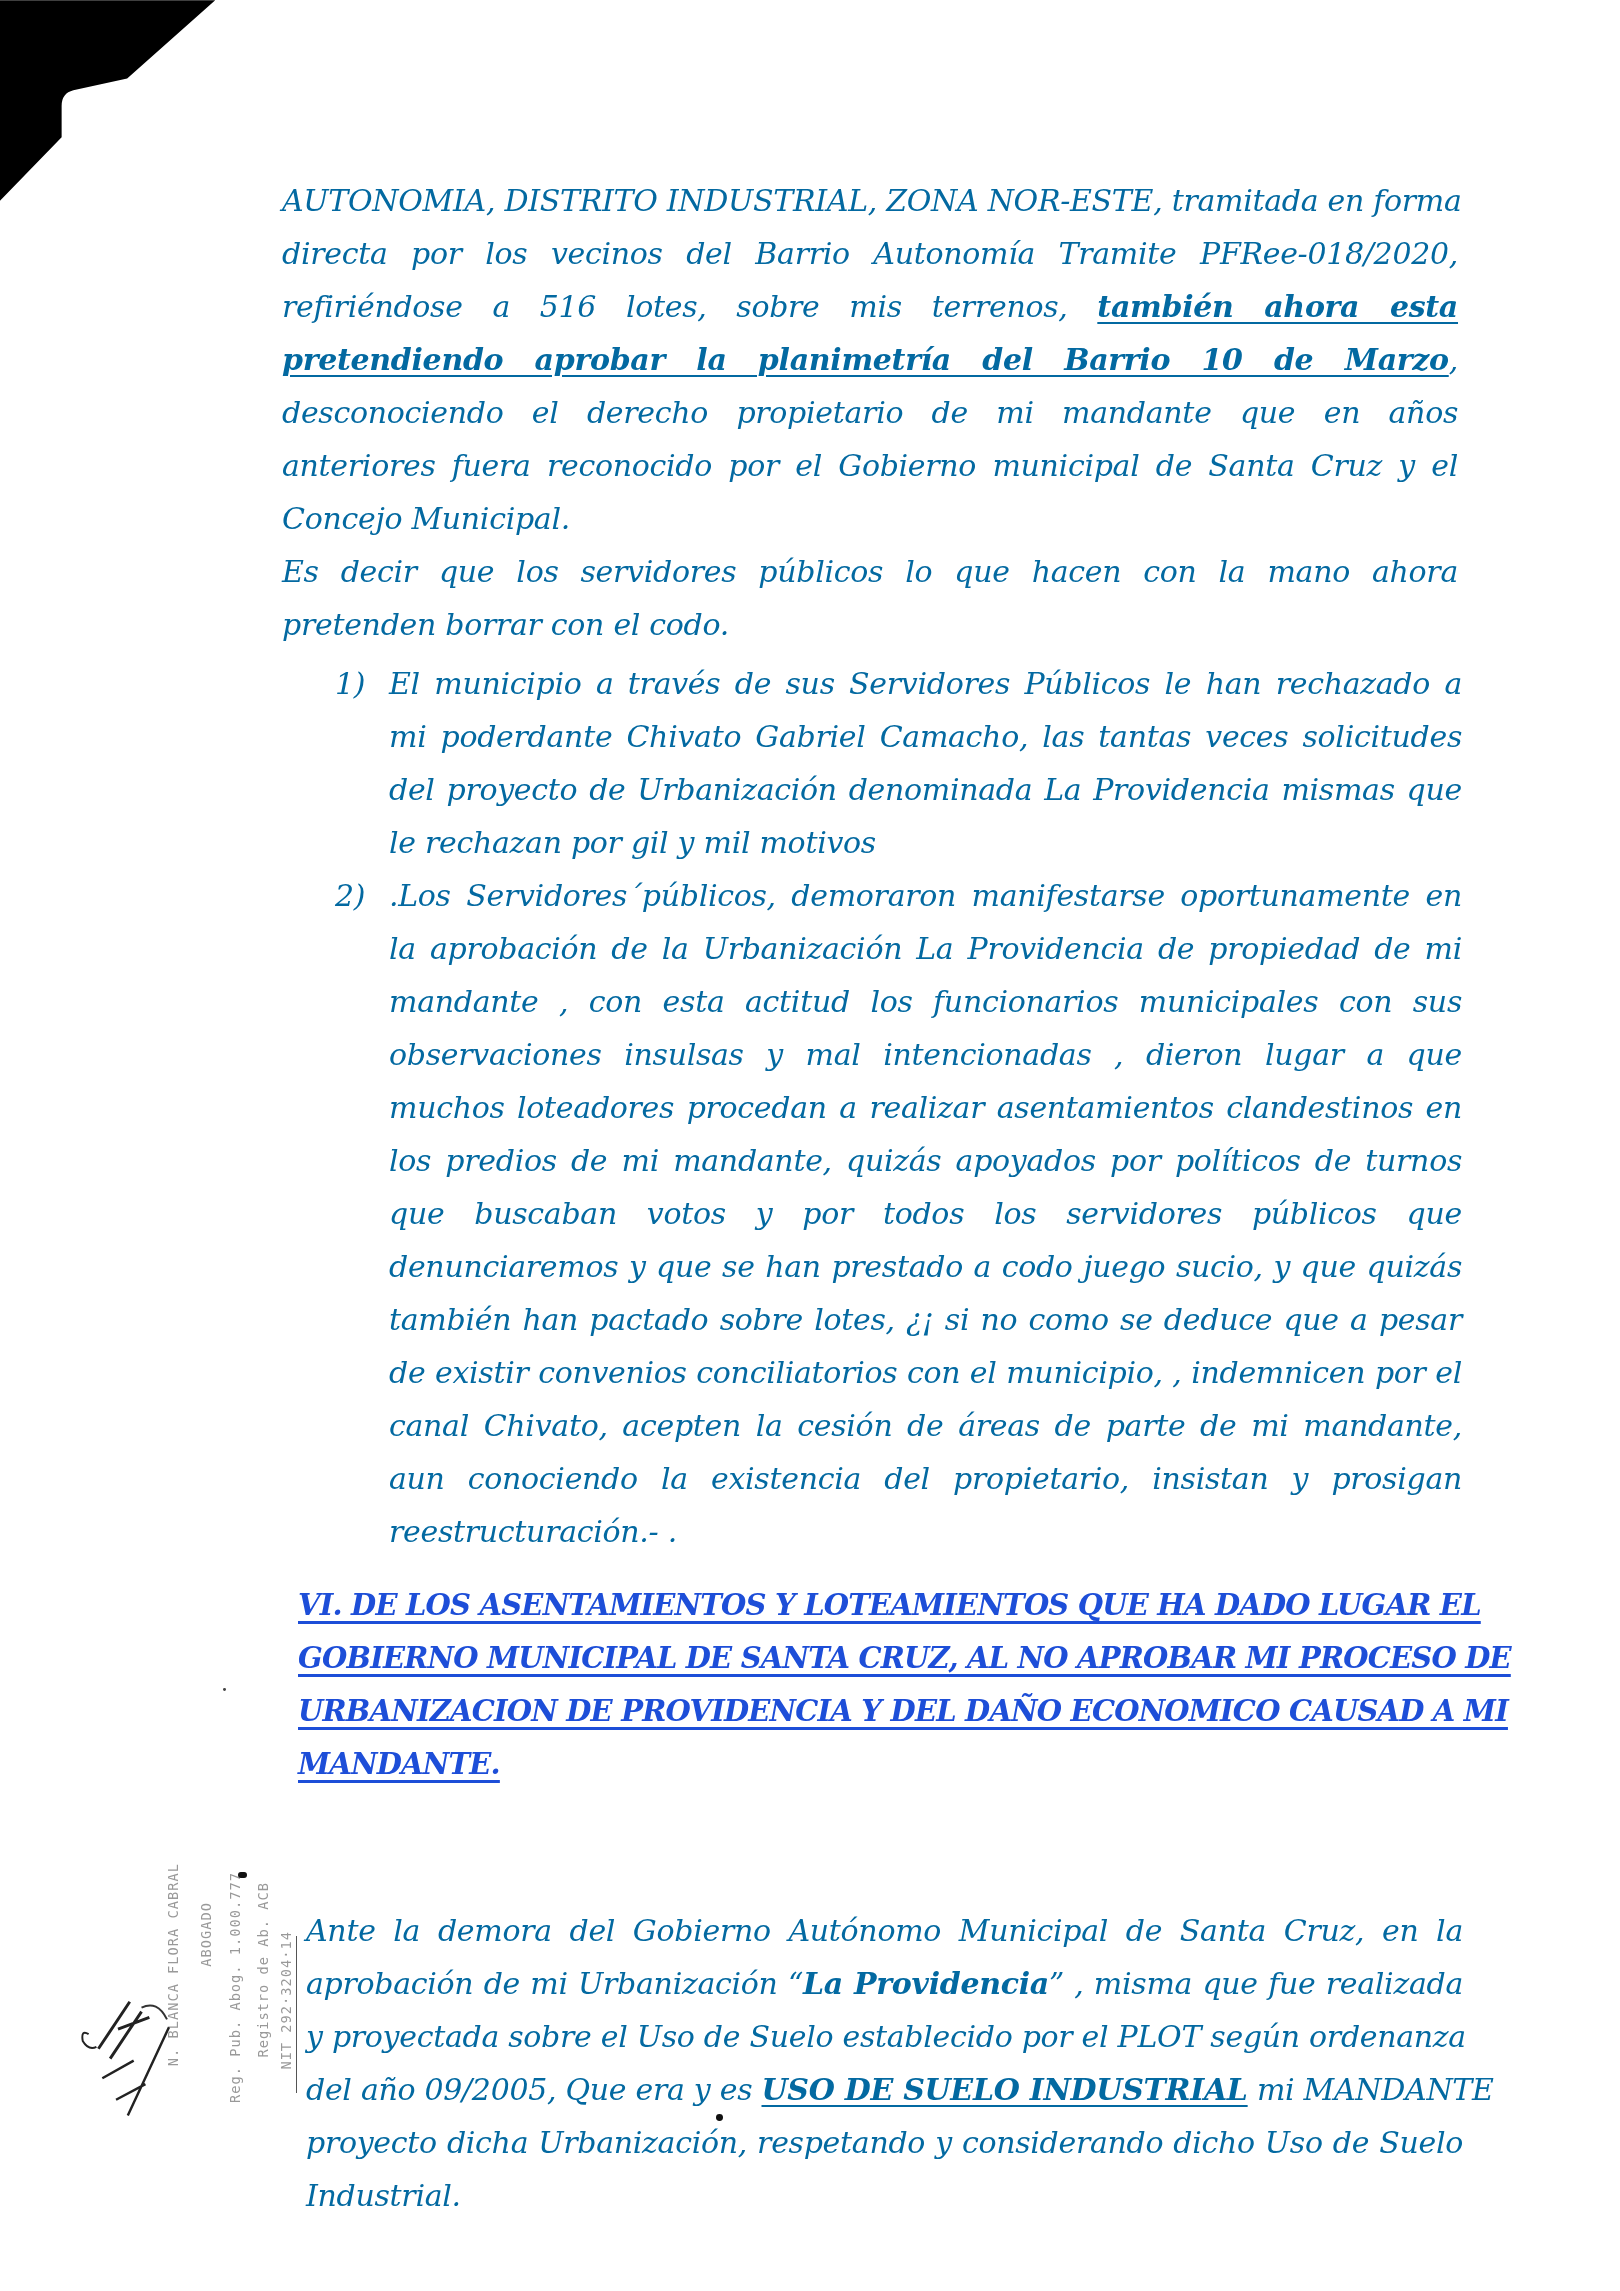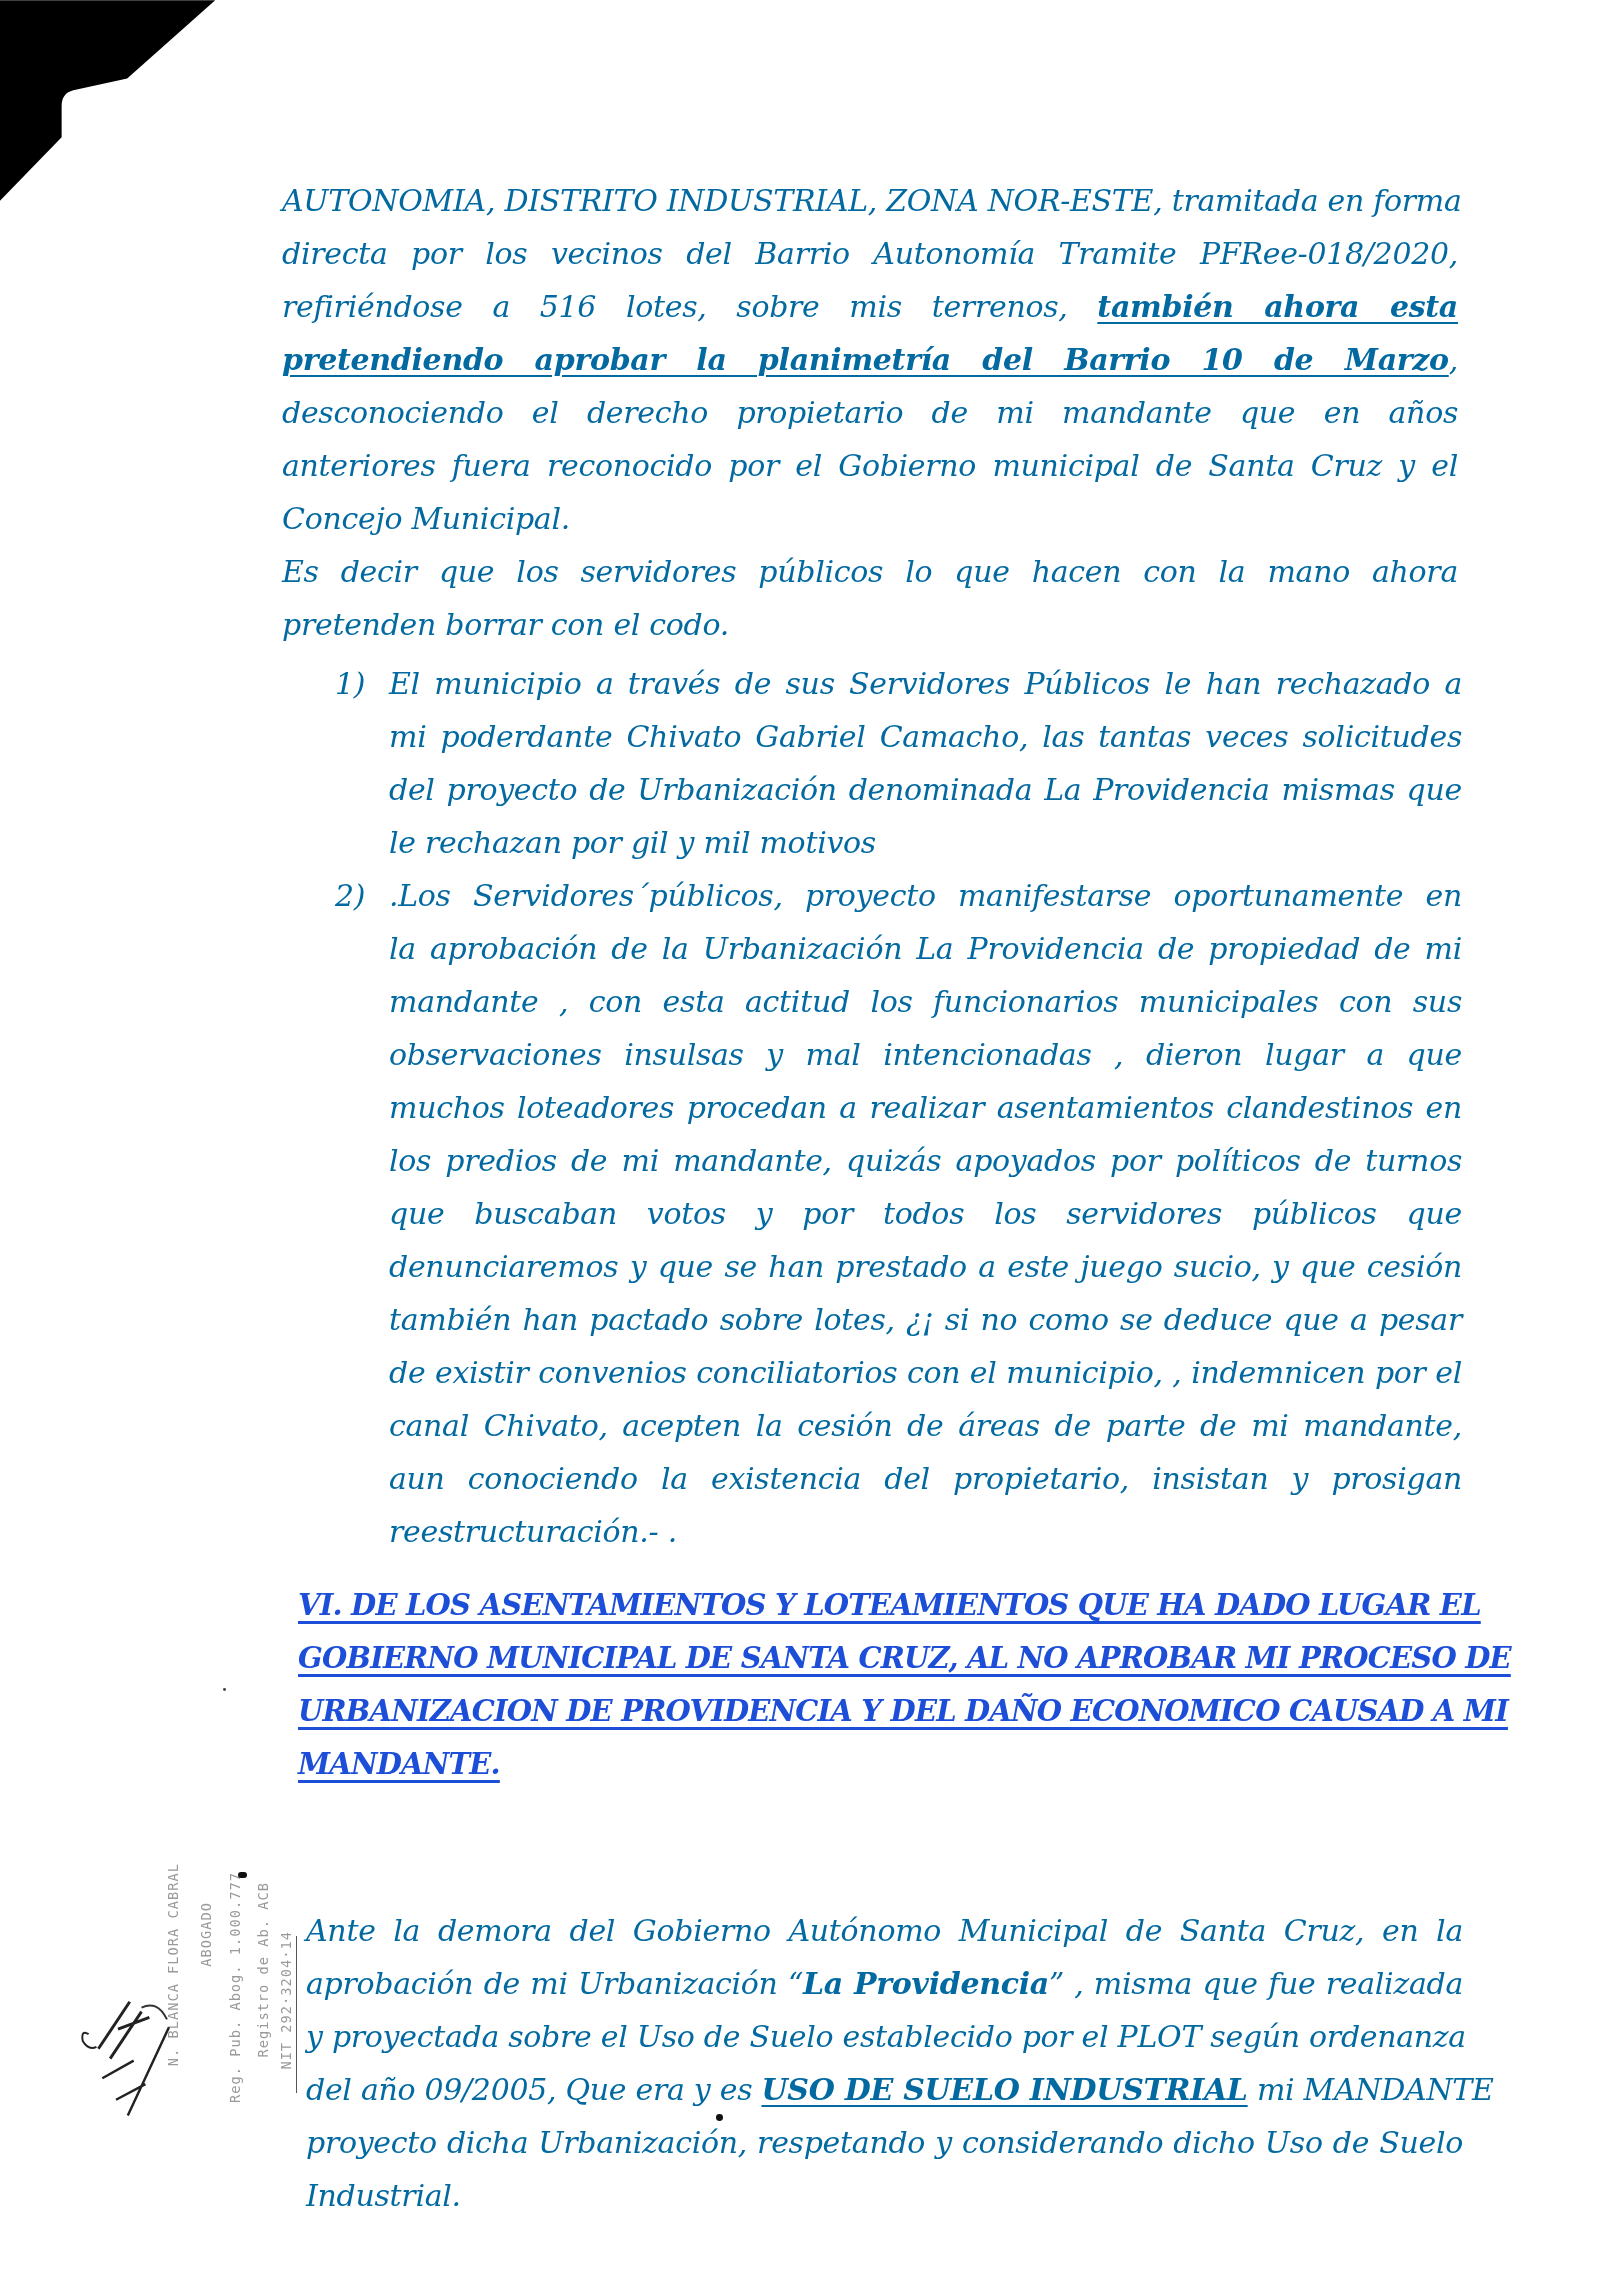--- a/index.html
+++ b/index.html
@@ -66,28 +66,28 @@
   <div class="text list">
     <div class="item">
       <span class="num">1)</span>
       <span class="line justify">El municipio a través de sus Servidores Públicos  le han rechazado a</span>
       <span class="line justify">mi poderdante Chivato Gabriel Camacho,  las tantas veces solicitudes</span>
       <span class="line justify">del proyecto de  Urbanización denominada La Providencia mismas que</span>
       <span class="line">le rechazan por gil y mil motivos</span>
     </div>
     <div class="item">
       <span class="num">2)</span>
-      <span class="line justify">.Los Servidores´públicos, proyecto manifestarse oportunamente en</span>
+      <span class="line justify">.Los Servidores´públicos, demoraron manifestarse oportunamente en</span>
       <span class="line justify">la  aprobación de la  Urbanización La Providencia de propiedad de mi</span>
       <span class="line justify">mandante , con esta actitud los  funcionarios municipales con sus</span>
       <span class="line justify">observaciones insulsas y mal intencionadas , dieron lugar a que</span>
       <span class="line justify">muchos loteadores procedan a realizar asentamientos clandestinos en</span>
       <span class="line justify">los  predios de  mi mandante, quizás apoyados por políticos de turnos</span>
       <span class="line justify">que buscaban votos y por todos los servidores públicos que</span>
-      <span class="line justify">denunciaremos y que se han prestado a este juego sucio, y  que cesión</span>
+      <span class="line justify">denunciaremos y que se han prestado a codo juego sucio, y  que quizás</span>
       <span class="line justify">también han pactado sobre lotes, ¿¡ si no como se deduce que a pesar</span>
       <span class="line justify">de existir convenios conciliatorios con el municipio, , indemnicen por el</span>
       <span class="line justify">canal Chivato, acepten la cesión de áreas de parte de mi mandante,</span>
       <span class="line justify">aun conociendo la existencia del propietario, insistan y prosigan</span>
       <span class="line">reestructuración.- .</span>
     </div>
   </div>
 
   <div class="heading">
     <span class="line justify">VI. DE LOS ASENTAMIENTOS  Y LOTEAMIENTOS QUE HA DADO LUGAR EL</span>

